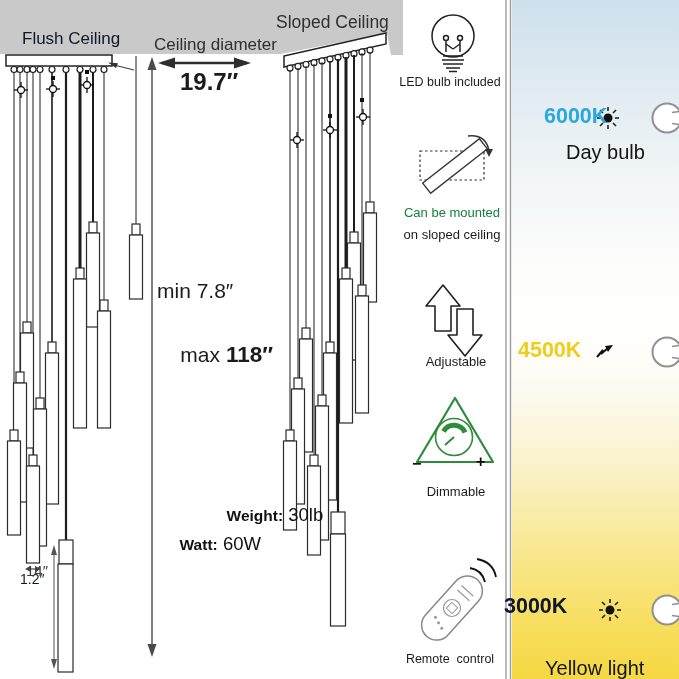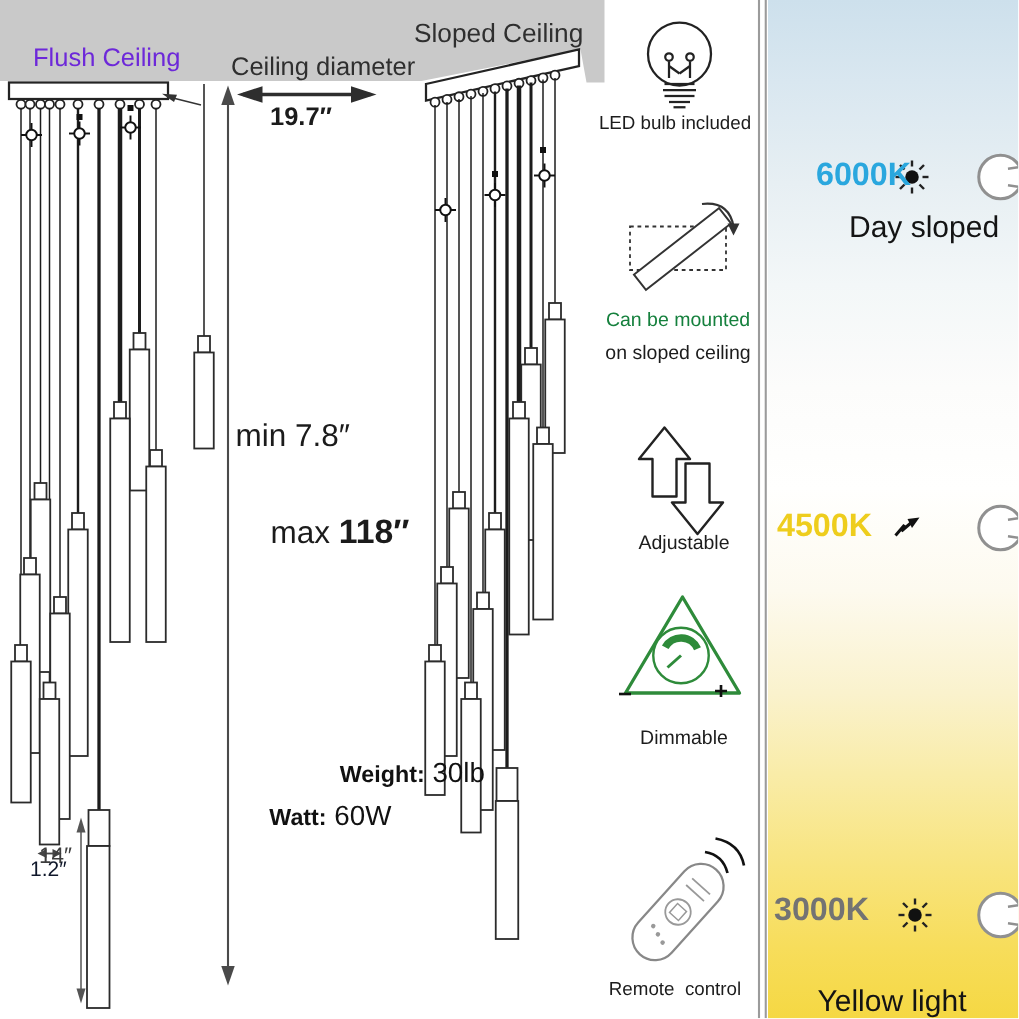--- a/index.html
+++ b/index.html
@@ -281,24 +281,24 @@
         <line x1="672" y1="112.5" x2="679" y2="111.5"></line>
           <line x1="672" y1="123.5" x2="679" y2="124.5"></line>
         <line x1="672" y1="346.5" x2="679" y2="345.5"></line>
           <line x1="672" y1="357.5" x2="679" y2="358.5"></line>
         <line x1="672" y1="604.5" x2="679" y2="603.5"></line>
           <line x1="672" y1="615.5" x2="679" y2="616.5"></line>
       </g>
     </g>
   </svg>
 
-  <div class="lbl" style="left:22px;top:30px;font-size:17px;color:#6d28d9;">Flush Ceiling</div>
+  <div class="lbl" style="left:22px;top:30px;font-size:17px;color:#0f172a;">Flush Ceiling</div>
   <div class="lbl" style="left:276px;top:13px;font-size:17.5px;color:#2f2f2f;">Sloped Ceiling</div>
   <div class="lbl" style="left:154px;top:36px;font-size:17px;color:#2f2f2f;">Ceiling diameter</div>
-  <div class="lbl" style="left:180px;top:69px;font-size:17px;font-weight:700;color:#1b1b1b;">19.7″</div>
+  <div class="lbl" style="left:180px;top:69px;font-size:24px;font-weight:700;color:#1b1b1b;">19.7″</div>
 
   <div class="lbl" style="left:157px;top:280px;font-size:21px;color:#1b1b1b;">min 7.8″</div>
   <div class="lbl" style="left:157px;top:320px;font-size:21px;color:#1b1b1b;">
     <span>max</span><span> </span><span style="font-weight:700;font-size:22.5px;">118″</span>
   </div>
 
   <div class="lbl" style="left:159px;top:485px;font-size:18.5px;color:#111;">
     <span style="font-size:15.5px;font-weight:700;margin-left:47px;">Weight:</span><span> </span><span>30lb</span>
   </div>
   <div class="lbl" style="left:159px;top:514px;font-size:18.5px;color:#111;">
@@ -311,20 +311,20 @@
   <div class="lbl ctr" style="left:394px;top:76px;width:112px;font-size:12.5px;color:#1c1c1c;">LED bulb included</div>
   <div class="lbl ctr" style="left:396px;top:206px;width:112px;font-size:13px;color:#15803d;">Can be mounted</div>
   <div class="lbl ctr" style="left:396px;top:228px;width:112px;font-size:13px;color:#1c1c1c;text-align:center;">on sloped ceiling</div>
   <div class="lbl ctr" style="left:400px;top:355px;width:112px;font-size:13px;color:#1c1c1c;">Adjustable</div>
   <div class="lbl" style="left:412px;top:455px;font-size:16px;font-weight:700;color:#111;">−</div>
   <div class="lbl" style="left:476px;top:453px;font-size:16px;font-weight:700;color:#111;">+</div>
   <div class="lbl ctr" style="left:400px;top:485px;width:112px;font-size:13px;color:#1c1c1c;">Dimmable</div>
   <div class="lbl ctr" style="left:394px;top:653px;width:112px;font-size:12.5px;color:#1c1c1c;">Remote  control</div>
 
   <div class="lbl kelvin" style="left: 517px; top: 105px; color: rgb(42, 167, 222); margin-left: 27px;">6000K</div>
-  <div class="lbl tempname" style="left:566px;top:142px;">Day sloped</div>
+  <div class="lbl tempname" style="left:566px;top:142px;">Day bulb</div>
 
   <div class="lbl kelvin" style="left: 518px; top: 339px; color: rgb(238, 205, 29);">4500K</div>
 
-  <div class="lbl kelvin" style="left: 516px; top: 595px; color: #737373;">3000K</div>
+  <div class="lbl kelvin" style="left: 504px; top: 595px; color: #0f172a;">3000K</div>
   <div class="lbl tempname" style="left:545px;top:625px;margin-top:33px;">Yellow light</div>
 
 </div>
 
 </body></html>

